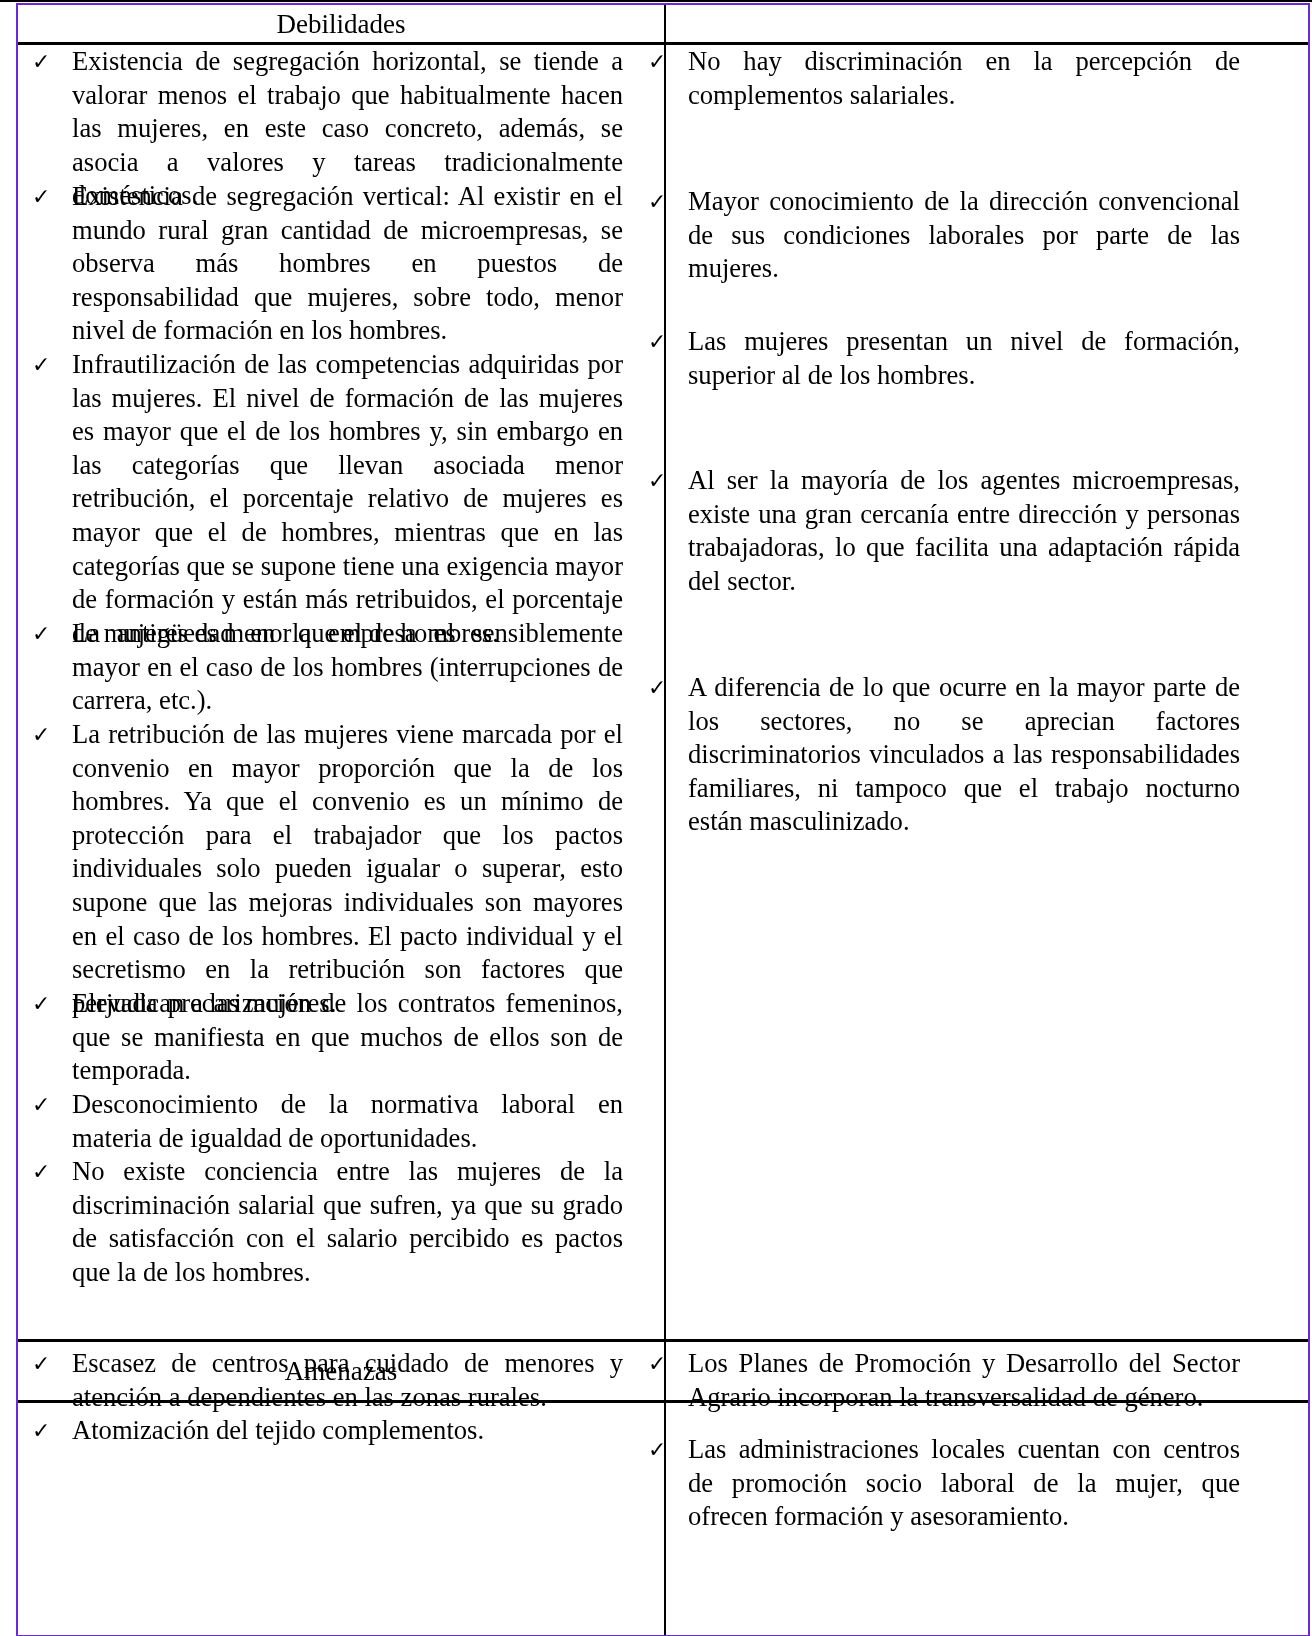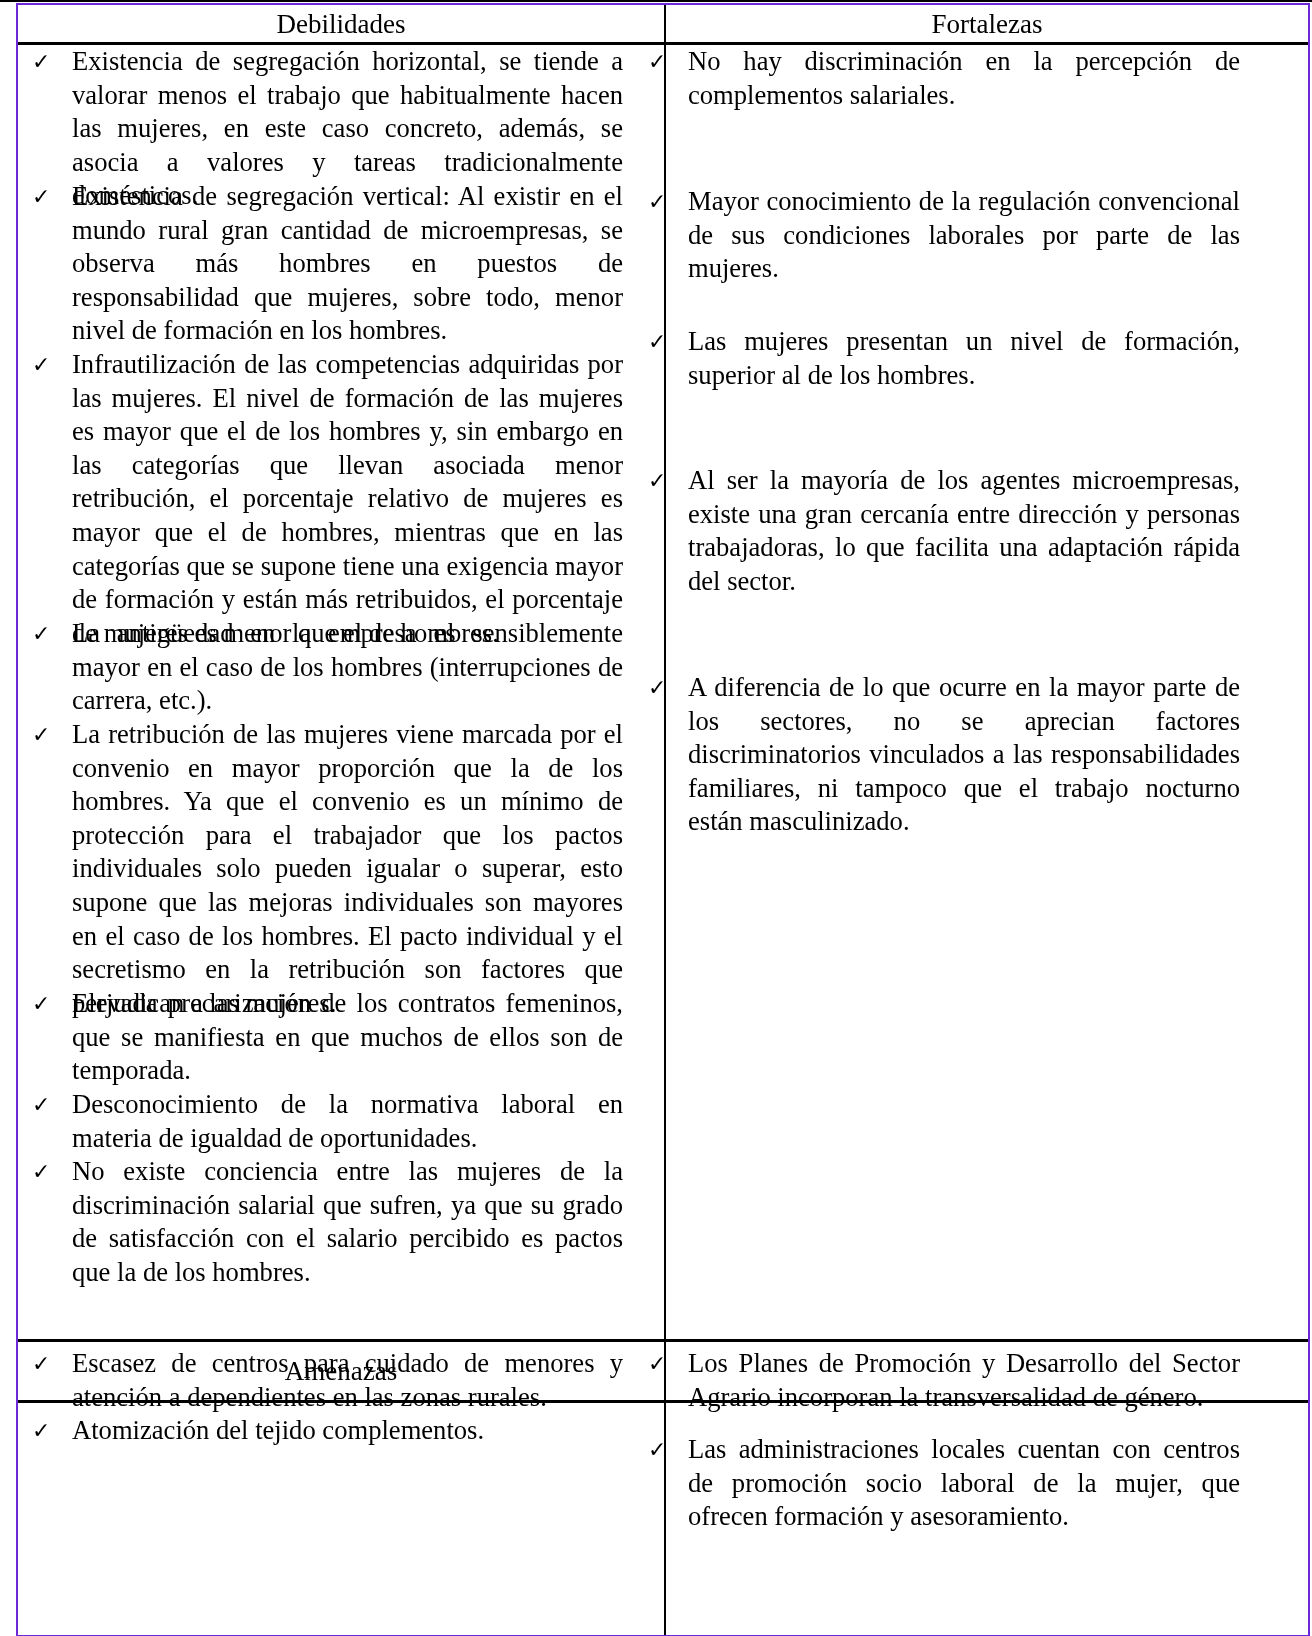--- a/index.html
+++ b/index.html
@@ -24,21 +24,20 @@
 
 <div class="topline"></div>
 
 <div class="tbl">
   <div class="vdiv"></div>
   <div class="hline" style="top:37px"></div>
   <div class="hline" style="top:1334px"></div>
   <div class="hline" style="top:1395px"></div>
 
   <div class="hdr" style="left:0;width:646px;top:1px">Debilidades</div>
-  <div class="hdr" style="left:648px;width:642px;top:1px">Fortalezas</div>
 
   <div class="hdr" style="left:0;width:646px;top:1348px">Amenazas</div>
 
   <div class="cell left">
     <div class="item" style="top:40px">
       <span class="chk">✓</span>
       <span class="txt">Existencia de segregación horizontal, se tiende a valorar menos el trabajo que habitualmente hacen las mujeres, en este caso concreto, además, se asocia a valores y tareas tradicionalmente domésticos.</span>
     </div>
     <div class="item" style="top:175px">
       <span class="chk">✓</span>
@@ -70,21 +69,21 @@
     </div>
   </div>
 
   <div class="cell right">
     <div class="item" style="top:40px">
       <span class="chk">✓</span>
       <span class="txt">No hay discriminación en la percepción de complementos salariales.</span>
     </div>
     <div class="item" style="top:180px">
       <span class="chk">✓</span>
-      <span class="txt">Mayor conocimiento de la regulación convencional de sus condiciones laborales por parte de las mujeres.</span>
+      <span class="txt">Mayor conocimiento de la dirección convencional de sus condiciones laborales por parte de las mujeres.</span>
     </div>
     <div class="item" style="top:320px">
       <span class="chk">✓</span>
       <span class="txt">Las mujeres presentan un nivel de formación, superior al de los hombres.</span>
     </div>
     <div class="item" style="top:459px">
       <span class="chk">✓</span>
       <span class="txt">Al ser la mayoría de los agentes microempresas, existe una gran cercanía entre dirección y personas trabajadoras, lo que facilita una adaptación rápida del sector.</span>
     </div>
     <div class="item" style="top:666px">

